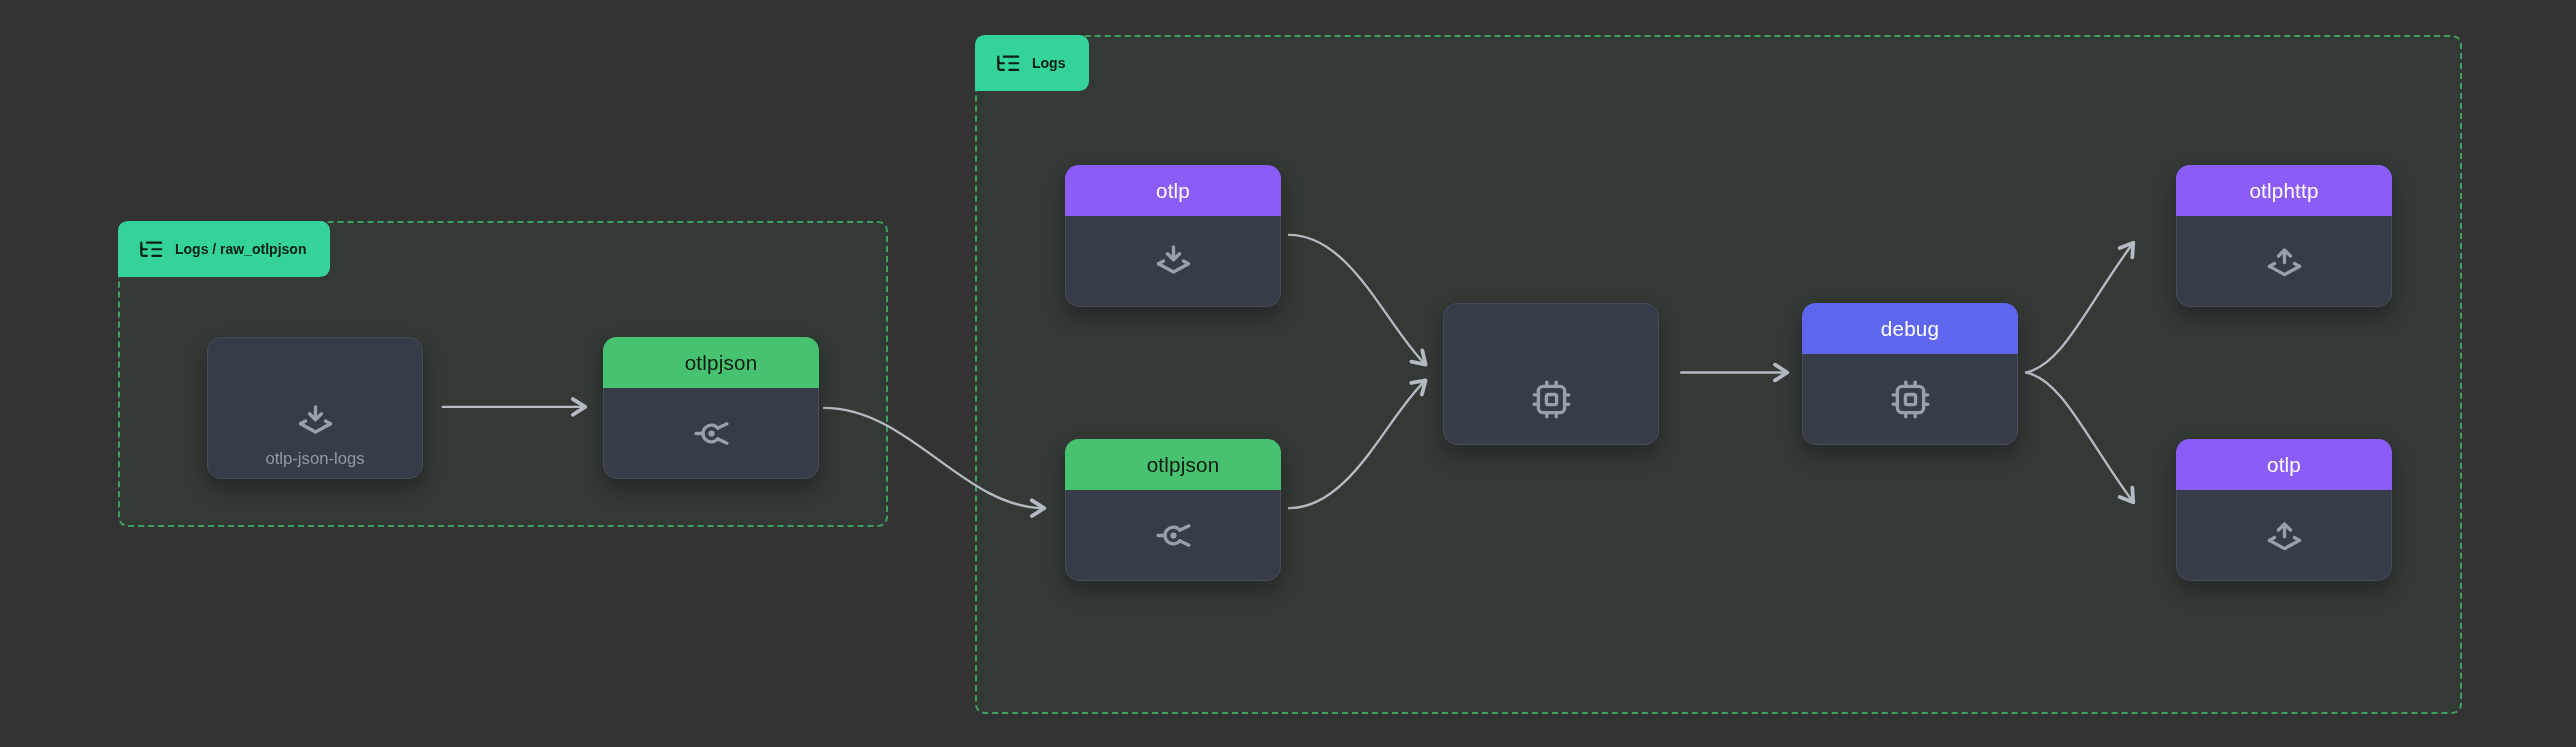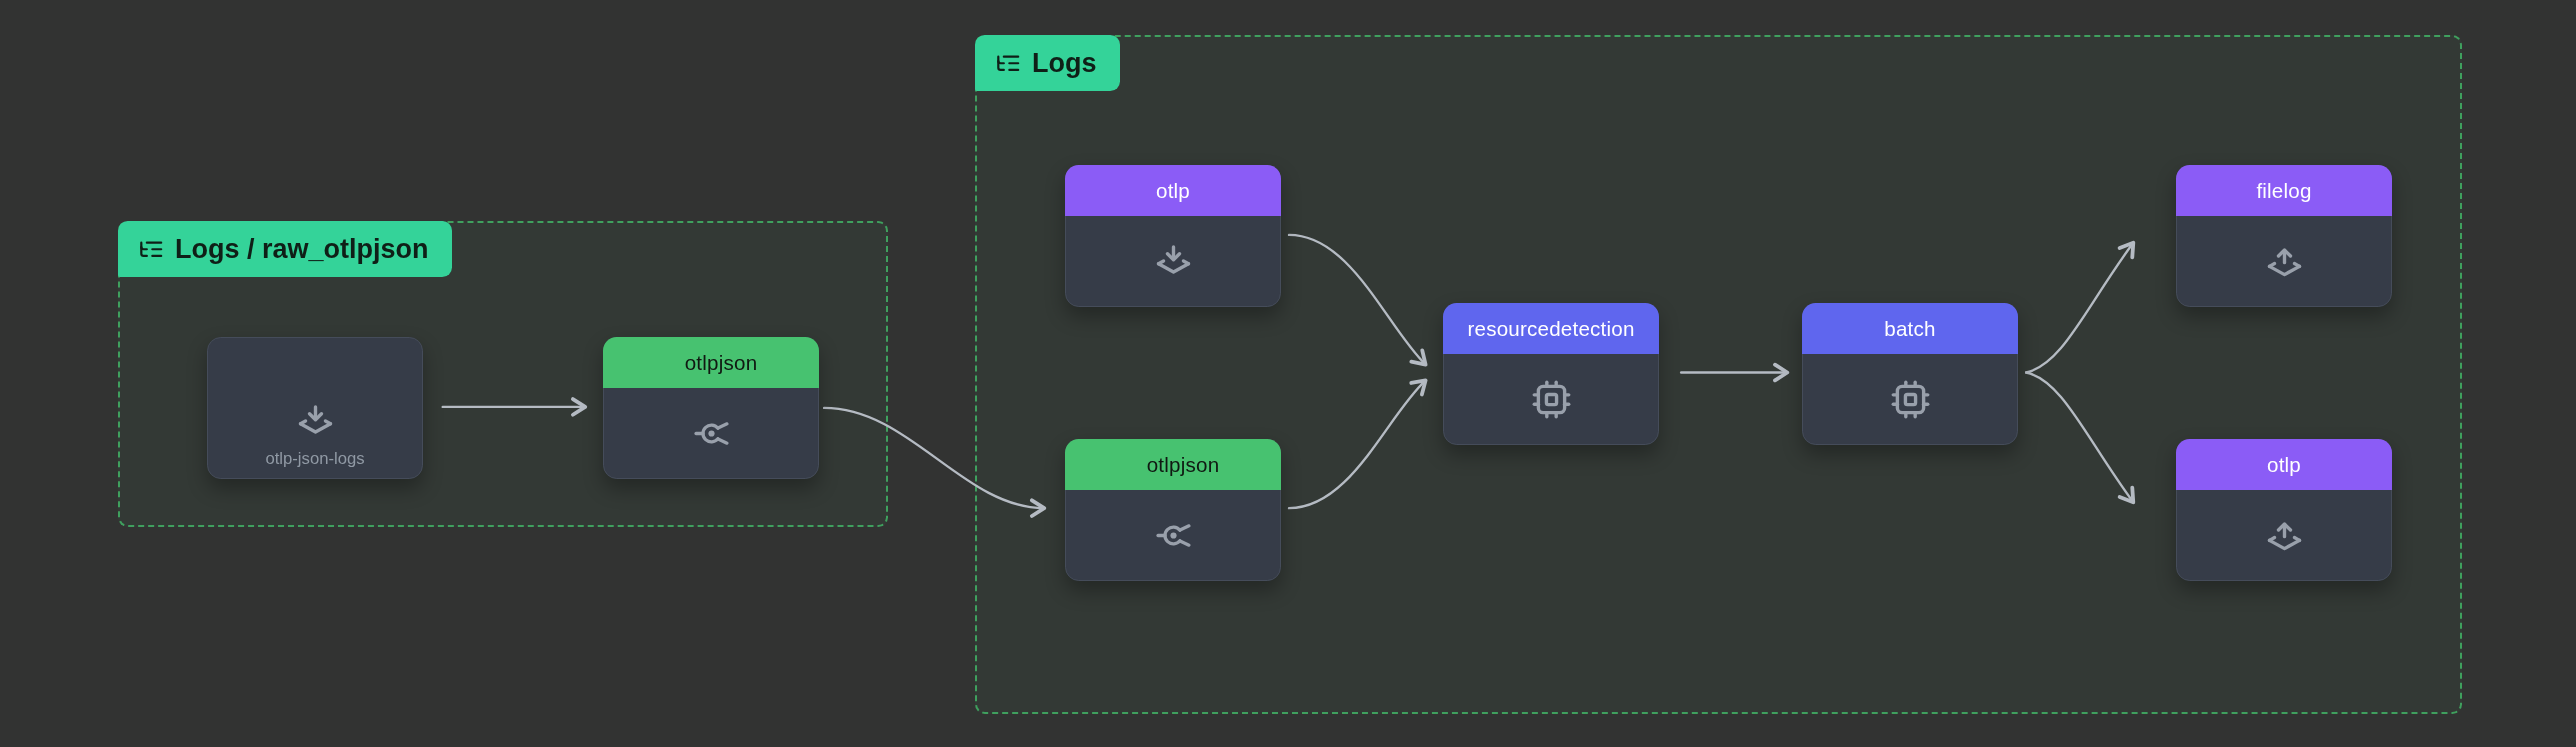--- a/index.html
+++ b/index.html
@@ -15,21 +15,21 @@
     border:2px dashed #3fa05e;
     border-radius:9.8px;
     background:rgba(82,214,138,0.045);
   }
   .group-tab{
     position:absolute;top:-2px;left:-2px;height:56px;
     display:flex;align-items:center;gap:10.8px;
     padding:0 23.6px 0 19.7px;
     background:#34d399;
     border-radius:9.8px 9.8px 9.8px 2px;
-    color:#0f1f17;font-size:27px;font-weight:700;white-space:nowrap;
+    color:#0f1f17;font-size:14px;font-weight:700;white-space:nowrap;
     z-index:3;
   }
   .group-tab svg{stroke:#0f1f17;}
   
   .node{
     position:absolute;width:214px;height:140px;
     background:#363c48;
     border:1px solid #454c5a;
     border-radius:13.8px;
     box-shadow:0 9.8px 19.7px rgba(0,0,0,0.30);
@@ -142,57 +142,56 @@
       <path d="M17.5 9.1 A4.6 4.6 0 1 0 17.5 14.9"></path>
       <circle cx="14" cy="12" r="1.7" fill="#99a0ab" stroke="none"></circle>
       <path d="M5.5 12 H9.3"></path>
       <path d="M17.6 9 L22.5 6.7"></path>
         <path d="M17.6 15 L22.5 17.3"></path>
     </svg>
   </div>
 </div>
 
 <div class="node" style="left:1443px;top:303px;">
-  <div class="node-header" style="background: rgb(95, 102, 238);">resourcedetection</div>
   <div class="node-body">
     <svg class="node-icon" width="45" height="45" viewBox="0 0 24 24">
       <rect x="5" y="5" width="14" height="14" rx="2.5"></rect>
       <rect x="9.3" y="9.3" width="5.4" height="5.4" rx="1"></rect>
       <path d="M9.5 2.8V5"></path>
         <path d="M14.5 2.8V5"></path>
         <path d="M9.5 19v2.2"></path>
         <path d="M14.5 19v2.2"></path>
       <path d="M2.8 9.5H5"></path>
         <path d="M2.8 14.5H5"></path>
         <path d="M19 9.5h2.2"></path>
         <path d="M19 14.5h2.2"></path>
     </svg>
   </div>
 </div>
 
 <div class="node" style="left:1802px;top:303px;">
-  <div class="node-header" style="background: rgb(95, 102, 238);">batch</div>
+  <div class="node-header" style="background: rgb(95, 102, 238);">debug</div>
   <div class="node-body">
     <svg class="node-icon" width="45" height="45" viewBox="0 0 24 24">
       <rect x="5" y="5" width="14" height="14" rx="2.5"></rect>
       <rect x="9.3" y="9.3" width="5.4" height="5.4" rx="1"></rect>
       <path d="M9.5 2.8V5"></path>
         <path d="M14.5 2.8V5"></path>
         <path d="M9.5 19v2.2"></path>
         <path d="M14.5 19v2.2"></path>
       <path d="M2.8 9.5H5"></path>
         <path d="M2.8 14.5H5"></path>
         <path d="M19 9.5h2.2"></path>
         <path d="M19 14.5h2.2"></path>
     </svg>
   </div>
 </div>
 
 <div class="node" style="left:2176px;top:165px;">
-  <div class="node-header" style="background: rgb(139, 92, 246);">filelog</div>
+  <div class="node-header" style="background: rgb(139, 92, 246);">otlphttp</div>
   <div class="node-body">
     <svg class="node-icon" width="45" height="45" viewBox="0 0 24 24">
       <path d="M12 12.6 V6.2"></path>
         <path d="M8.8 9.1 L12 5.9 L15.2 9.1"></path>
       <path d="M4 14.6 L12 19 L20 14.6"></path>
       <path d="M4 14.6 L6.7 13.1"></path>
         <path d="M20 14.6 L17.3 13.1"></path>
     </svg>
   </div>
 </div>

